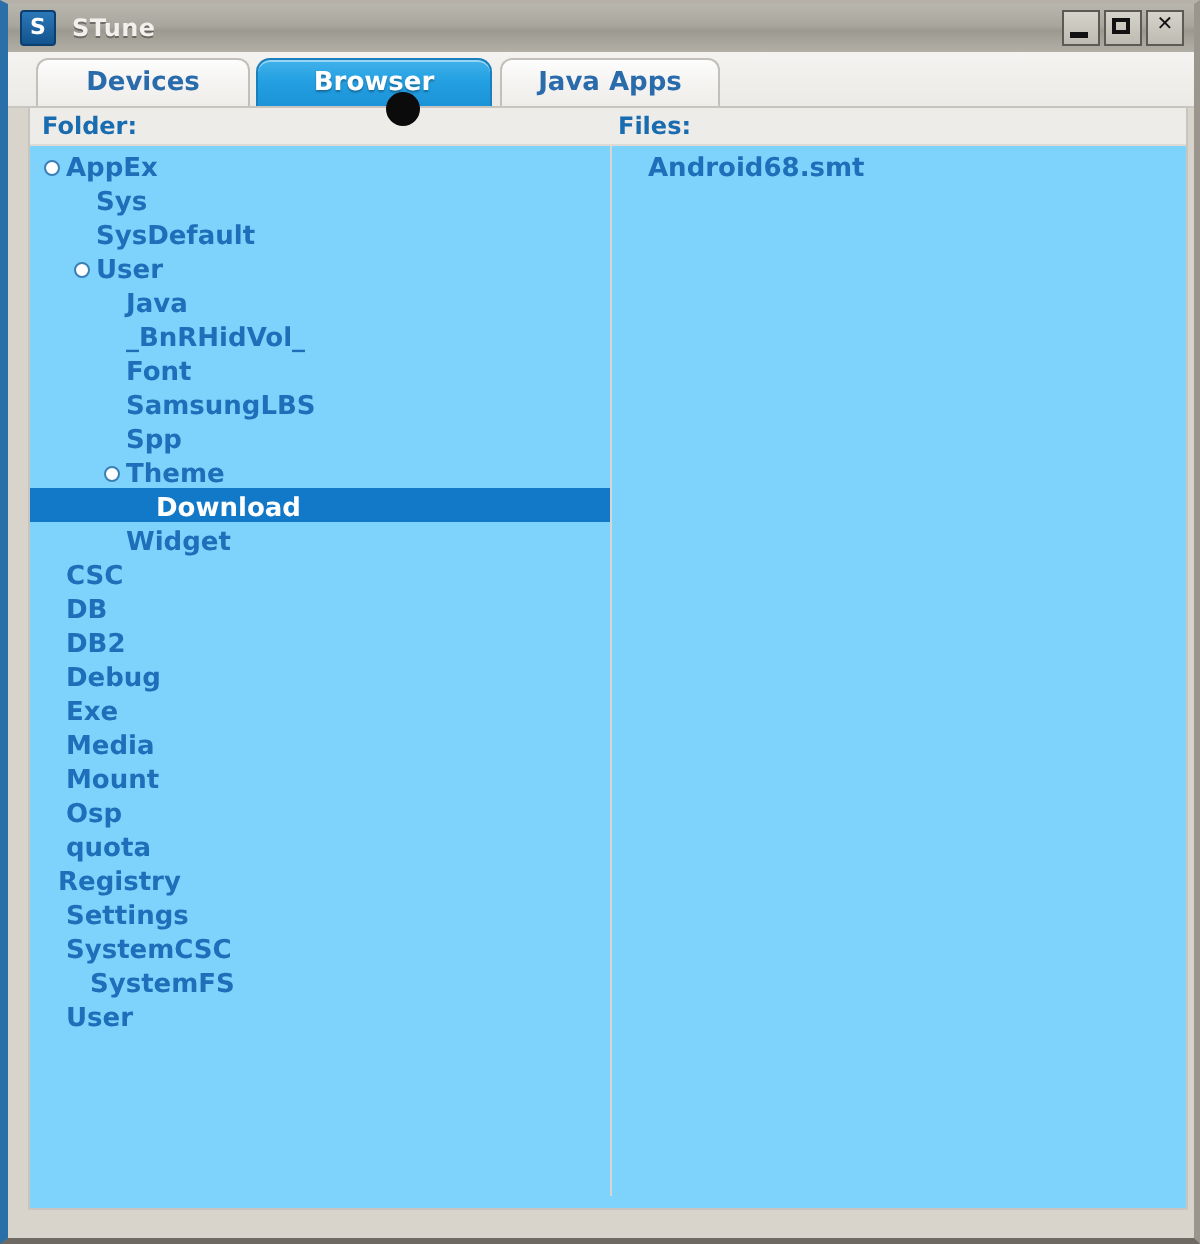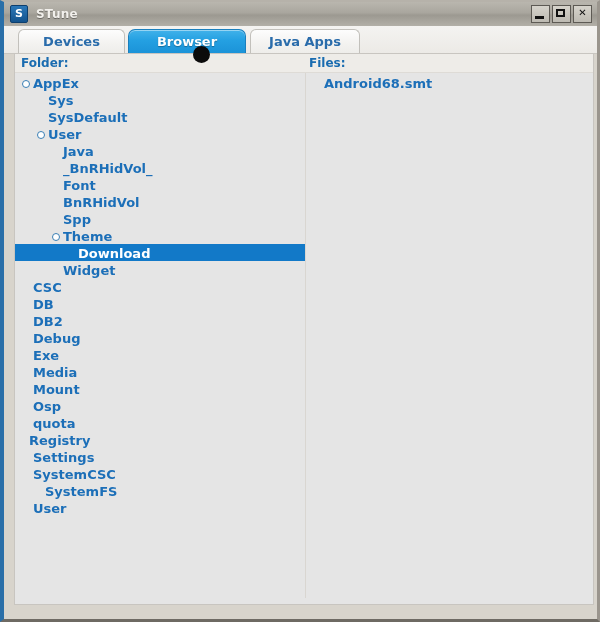--- a/index.html
+++ b/index.html
@@ -136,21 +136,21 @@
     box-shadow: inset 0 1px 0 rgba(255,255,255,0.45);
   }
 
   
   #content {
     position: absolute;
     left: 10px;
     top: 51px;
     width: 580px;
     height: 552px;
-    background: #e5e5e5;
+    background: #7dd3fc;
     border: 1px solid #c8c5c0;
     box-sizing: border-box;
   }
   #headerbar {
     position: absolute;
     left: 0; top: 0;
     width: 100%;
     height: 19px;
     background: #eeece8;
     border-bottom: 1px solid #dedbd6;
@@ -280,21 +280,21 @@
     </div>
     <div id="divider"></div>
     <div id="tree">
         <div class="tree-row"><span class="twisty" style="left: 7px;"></span><span class="tlabel" style="margin-left: 18px;">AppEx</span></div>
         <div class="tree-row"><span class="tlabel" style="margin-left: 33px;">Sys</span></div>
         <div class="tree-row"><span class="tlabel" style="margin-left: 33px;">SysDefault</span></div>
         <div class="tree-row"><span class="twisty" style="left: 22px;"></span><span class="tlabel" style="margin-left: 33px;">User</span></div>
         <div class="tree-row"><span class="tlabel" style="margin-left: 48px;">Java</span></div>
         <div class="tree-row"><span class="tlabel" style="margin-left: 48px;">_BnRHidVol_</span></div>
         <div class="tree-row"><span class="tlabel" style="margin-left: 48px;">Font</span></div>
-        <div class="tree-row"><span class="tlabel" style="margin-left: 48px;">BnRHidVol</span></div>
+        <div class="tree-row"><span class="tlabel" style="margin-left: 48px;">SamsungLBS</span></div>
         <div class="tree-row"><span class="tlabel" style="margin-left: 48px;">Spp</span></div>
         <div class="tree-row"><span class="twisty" style="left: 37px;"></span><span class="tlabel" style="margin-left: 48px;">Theme</span></div>
         <div class="tree-row selected"><span class="tlabel" style="margin-left: 63px; margin-top: 36px;">Download</span></div>
         <div class="tree-row"><span class="tlabel" style="margin-left: 48px;">Widget</span></div>
         <div class="tree-row"><span class="tlabel" style="margin-left: 18px;">CSC</span></div>
         <div class="tree-row"><span class="tlabel" style="margin-left: 18px;">DB</span></div>
         <div class="tree-row"><span class="tlabel" style="margin-left: 18px;">DB2</span></div>
         <div class="tree-row"><span class="tlabel" style="margin-left: 18px;">Debug</span></div>
         <div class="tree-row"><span class="tlabel" style="margin-left: 18px;">Exe</span></div>
         <div class="tree-row"><span class="tlabel" style="margin-left: 18px;">Media</span></div>

